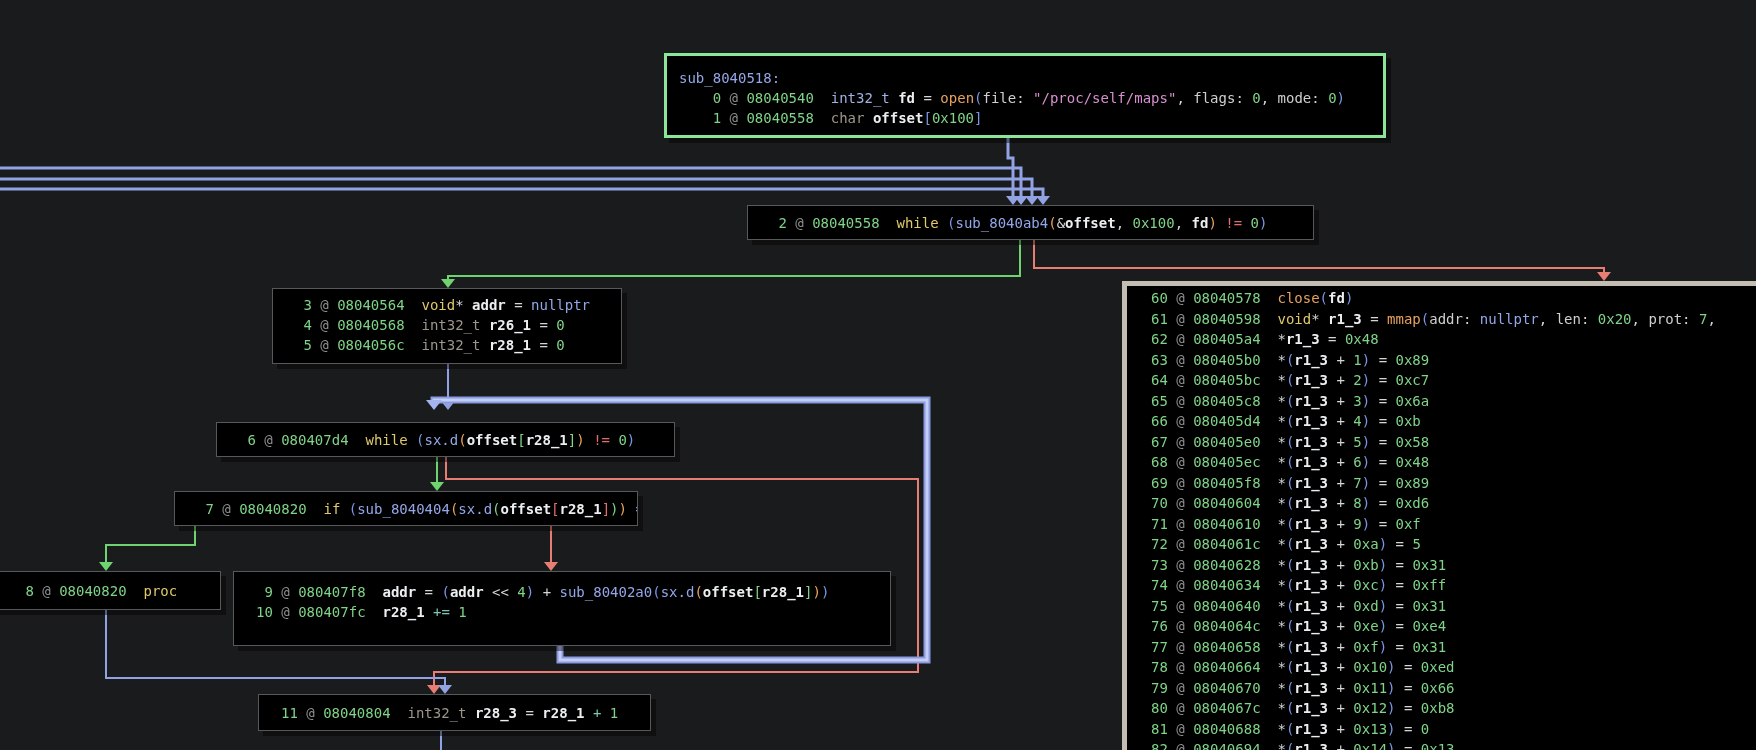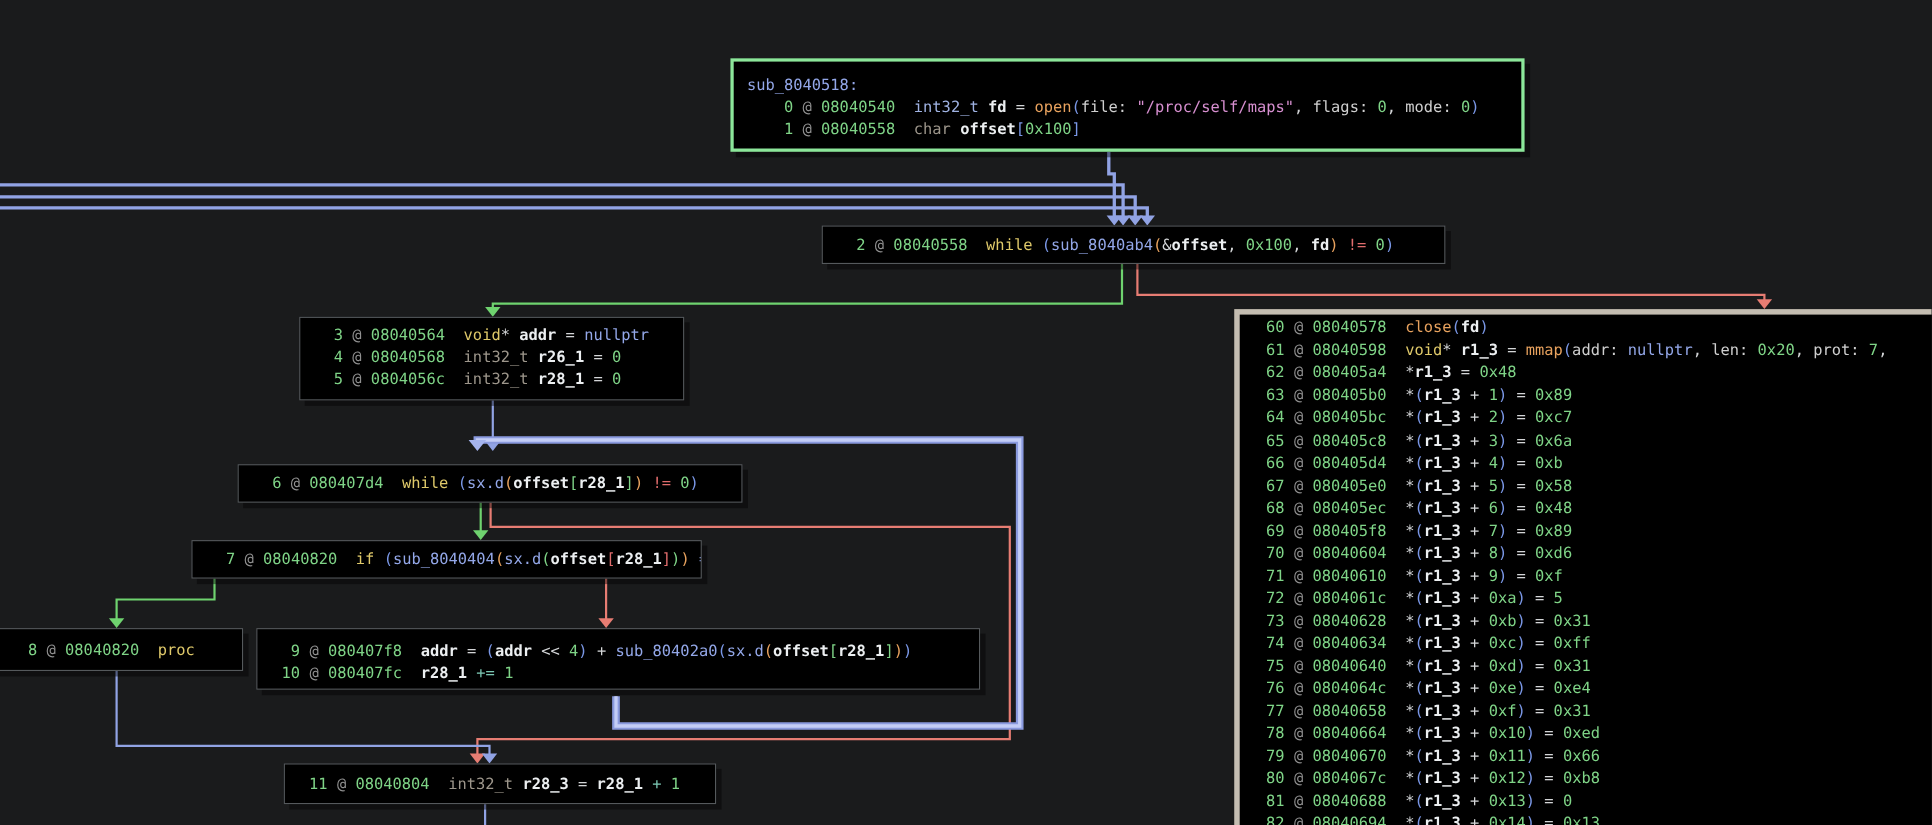--- a/index.html
+++ b/index.html
@@ -115,21 +115,21 @@
     </div>
     <div class="node" style="left: 216px; top: 422px; width: 459px; height: 35px;">
       <div class="code" style="line-height: 20px; padding-left: 22px; padding-top: 6.5px;"><div class="ln"><span class="t-idx"> 6 </span><span class="t-at">@ </span><span class="t-addr">080407d4</span><span class="t-op">  </span><span class="t-kw">while</span><span class="t-op"> </span><span class="t-p1">(</span><span class="t-fn">sx.d</span><span class="t-p2">(</span><span class="t-var">offset</span><span class="t-p3">[</span><span class="t-var">r28_1</span><span class="t-p3">]</span><span class="t-p2">)</span><span class="t-op"> </span><span class="t-opr">!=</span><span class="t-op"> </span><span class="t-num">0</span><span class="t-p1">)</span></div></div>
     </div>
     <div class="node" style="left: 174px; top: 491px; width: 464px; height: 35px;">
       <div class="code" style="line-height: 20px; padding-left: 22px; padding-top: 6.5px;"><div class="ln"><span class="t-idx"> 7 </span><span class="t-at">@ </span><span class="t-addr">08040820</span><span class="t-op">  </span><span class="t-kw">if</span><span class="t-op"> </span><span class="t-p1">(</span><span class="t-fn">sub_8040404</span><span class="t-p2">(</span><span class="t-fn">sx.d</span><span class="t-p3">(</span><span class="t-var">offset</span><span class="t-p4">[</span><span class="t-var">r28_1</span><span class="t-p4">]</span><span class="t-p3">)</span><span class="t-p2">)</span><span class="t-op"> </span><span class="t-opb">==</span><span class="t-op"> </span><span class="t-num">0</span><span class="t-p1">)</span></div></div>
     </div>
     <div class="node" style="left: -6px; top: 571px; width: 227px; height: 39px;">
       <div class="code" style="line-height: 20px; padding-left: 22px; padding-top: 8.5px;"><div class="ln"><span class="t-idx"> 8 </span><span class="t-at">@ </span><span class="t-addr">08040820</span><span class="t-op">  </span><span class="t-kw">proc</span></div></div>
     </div>
-    <div class="node" style="left: 233px; top: 571px; width: 658px; height: 56px;">
+    <div class="node" style="left: 233px; top: 571px; width: 658px; height: 75px;">
       <div class="code" style="line-height: 20px; padding-left: 22px; padding-top: 10px;"><div class="ln"><span class="t-idx"> 9 </span><span class="t-at">@ </span><span class="t-addr">080407f8</span><span class="t-op">  </span><span class="t-var">addr</span><span class="t-op"> = </span><span class="t-p1">(</span><span class="t-var">addr</span><span class="t-op"> &lt;&lt; </span><span class="t-num">4</span><span class="t-p1">)</span><span class="t-op"> + </span><span class="t-fn">sub_80402a0</span><span class="t-p1">(</span><span class="t-fn">sx.d</span><span class="t-p2">(</span><span class="t-var">offset</span><span class="t-p3">[</span><span class="t-var">r28_1</span><span class="t-p3">]</span><span class="t-p2">)</span><span class="t-p1">)</span></div><div class="ln"><span class="t-idx">10 </span><span class="t-at">@ </span><span class="t-addr">080407fc</span><span class="t-op">  </span><span class="t-var">r28_1</span><span class="t-op"> </span><span class="t-opt">+=</span><span class="t-op"> </span><span class="t-num">1</span></div></div>
     </div>
     <div class="node" style="left: 258px; top: 694px; width: 393px; height: 37px;">
       <div class="code" style="line-height: 20px; padding-left: 22px; padding-top: 7.5px;"><div class="ln"><span class="t-idx">11 </span><span class="t-at">@ </span><span class="t-addr">08040804</span><span class="t-op">  </span><span class="t-typg">int32_t</span><span class="t-op"> </span><span class="t-var">r28_3</span><span class="t-op"> = </span><span class="t-var">r28_1</span><span class="t-op"> </span><span class="t-opt">+</span><span class="t-op"> </span><span class="t-num">1</span></div></div>
     </div>
     <div class="node highlight-light" style="left: 1122px; top: 281px; width: 640px; height: 475px;">
       <div class="code" style="line-height: 20.5px; padding-left: 24px; padding-top: 2px;"><div class="ln"><span class="t-idx">60 </span><span class="t-at">@ </span><span class="t-addr">08040578</span><span class="t-op">  </span><span class="t-imp">close</span><span class="t-p1">(</span><span class="t-var">fd</span><span class="t-p1">)</span></div><div class="ln"><span class="t-idx">61 </span><span class="t-at">@ </span><span class="t-addr">08040598</span><span class="t-op">  </span><span class="t-kw">void</span><span class="t-op">* </span><span class="t-var">r1_3</span><span class="t-op"> = </span><span class="t-imp">mmap</span><span class="t-p1">(</span><span class="t-pl">addr: </span><span class="t-fn">nullptr</span><span class="t-op">, </span><span class="t-pl">len: </span><span class="t-num">0x20</span><span class="t-op">, </span><span class="t-pl">prot: </span><span class="t-num">7</span><span class="t-op">,</span></div><div class="ln"><span class="t-idx">62 </span><span class="t-at">@ </span><span class="t-addr">080405a4</span><span class="t-op">  *</span><span class="t-var">r1_3</span><span class="t-op"> = </span><span class="t-num">0x48</span></div><div class="ln"><span class="t-idx">63 </span><span class="t-at">@ </span><span class="t-addr">080405b0</span><span class="t-op">  *</span><span class="t-p1">(</span><span class="t-var">r1_3</span><span class="t-op"> + </span><span class="t-num">1</span><span class="t-p1">)</span><span class="t-op"> = </span><span class="t-num">0x89</span></div><div class="ln"><span class="t-idx">64 </span><span class="t-at">@ </span><span class="t-addr">080405bc</span><span class="t-op">  *</span><span class="t-p1">(</span><span class="t-var">r1_3</span><span class="t-op"> + </span><span class="t-num">2</span><span class="t-p1">)</span><span class="t-op"> = </span><span class="t-num">0xc7</span></div><div class="ln"><span class="t-idx">65 </span><span class="t-at">@ </span><span class="t-addr">080405c8</span><span class="t-op">  *</span><span class="t-p1">(</span><span class="t-var">r1_3</span><span class="t-op"> + </span><span class="t-num">3</span><span class="t-p1">)</span><span class="t-op"> = </span><span class="t-num">0x6a</span></div><div class="ln"><span class="t-idx">66 </span><span class="t-at">@ </span><span class="t-addr">080405d4</span><span class="t-op">  *</span><span class="t-p1">(</span><span class="t-var">r1_3</span><span class="t-op"> + </span><span class="t-num">4</span><span class="t-p1">)</span><span class="t-op"> = </span><span class="t-num">0xb</span></div><div class="ln"><span class="t-idx">67 </span><span class="t-at">@ </span><span class="t-addr">080405e0</span><span class="t-op">  *</span><span class="t-p1">(</span><span class="t-var">r1_3</span><span class="t-op"> + </span><span class="t-num">5</span><span class="t-p1">)</span><span class="t-op"> = </span><span class="t-num">0x58</span></div><div class="ln"><span class="t-idx">68 </span><span class="t-at">@ </span><span class="t-addr">080405ec</span><span class="t-op">  *</span><span class="t-p1">(</span><span class="t-var">r1_3</span><span class="t-op"> + </span><span class="t-num">6</span><span class="t-p1">)</span><span class="t-op"> = </span><span class="t-num">0x48</span></div><div class="ln"><span class="t-idx">69 </span><span class="t-at">@ </span><span class="t-addr">080405f8</span><span class="t-op">  *</span><span class="t-p1">(</span><span class="t-var">r1_3</span><span class="t-op"> + </span><span class="t-num">7</span><span class="t-p1">)</span><span class="t-op"> = </span><span class="t-num">0x89</span></div><div class="ln"><span class="t-idx">70 </span><span class="t-at">@ </span><span class="t-addr">08040604</span><span class="t-op">  *</span><span class="t-p1">(</span><span class="t-var">r1_3</span><span class="t-op"> + </span><span class="t-num">8</span><span class="t-p1">)</span><span class="t-op"> = </span><span class="t-num">0xd6</span></div><div class="ln"><span class="t-idx">71 </span><span class="t-at">@ </span><span class="t-addr">08040610</span><span class="t-op">  *</span><span class="t-p1">(</span><span class="t-var">r1_3</span><span class="t-op"> + </span><span class="t-num">9</span><span class="t-p1">)</span><span class="t-op"> = </span><span class="t-num">0xf</span></div><div class="ln"><span class="t-idx">72 </span><span class="t-at">@ </span><span class="t-addr">0804061c</span><span class="t-op">  *</span><span class="t-p1">(</span><span class="t-var">r1_3</span><span class="t-op"> + </span><span class="t-num">0xa</span><span class="t-p1">)</span><span class="t-op"> = </span><span class="t-num">5</span></div><div class="ln"><span class="t-idx">73 </span><span class="t-at">@ </span><span class="t-addr">08040628</span><span class="t-op">  *</span><span class="t-p1">(</span><span class="t-var">r1_3</span><span class="t-op"> + </span><span class="t-num">0xb</span><span class="t-p1">)</span><span class="t-op"> = </span><span class="t-num">0x31</span></div><div class="ln"><span class="t-idx">74 </span><span class="t-at">@ </span><span class="t-addr">08040634</span><span class="t-op">  *</span><span class="t-p1">(</span><span class="t-var">r1_3</span><span class="t-op"> + </span><span class="t-num">0xc</span><span class="t-p1">)</span><span class="t-op"> = </span><span class="t-num">0xff</span></div><div class="ln"><span class="t-idx">75 </span><span class="t-at">@ </span><span class="t-addr">08040640</span><span class="t-op">  *</span><span class="t-p1">(</span><span class="t-var">r1_3</span><span class="t-op"> + </span><span class="t-num">0xd</span><span class="t-p1">)</span><span class="t-op"> = </span><span class="t-num">0x31</span></div><div class="ln"><span class="t-idx">76 </span><span class="t-at">@ </span><span class="t-addr">0804064c</span><span class="t-op">  *</span><span class="t-p1">(</span><span class="t-var">r1_3</span><span class="t-op"> + </span><span class="t-num">0xe</span><span class="t-p1">)</span><span class="t-op"> = </span><span class="t-num">0xe4</span></div><div class="ln"><span class="t-idx">77 </span><span class="t-at">@ </span><span class="t-addr">08040658</span><span class="t-op">  *</span><span class="t-p1">(</span><span class="t-var">r1_3</span><span class="t-op"> + </span><span class="t-num">0xf</span><span class="t-p1">)</span><span class="t-op"> = </span><span class="t-num">0x31</span></div><div class="ln"><span class="t-idx">78 </span><span class="t-at">@ </span><span class="t-addr">08040664</span><span class="t-op">  *</span><span class="t-p1">(</span><span class="t-var">r1_3</span><span class="t-op"> + </span><span class="t-num">0x10</span><span class="t-p1">)</span><span class="t-op"> = </span><span class="t-num">0xed</span></div><div class="ln"><span class="t-idx">79 </span><span class="t-at">@ </span><span class="t-addr">08040670</span><span class="t-op">  *</span><span class="t-p1">(</span><span class="t-var">r1_3</span><span class="t-op"> + </span><span class="t-num">0x11</span><span class="t-p1">)</span><span class="t-op"> = </span><span class="t-num">0x66</span></div><div class="ln"><span class="t-idx">80 </span><span class="t-at">@ </span><span class="t-addr">0804067c</span><span class="t-op">  *</span><span class="t-p1">(</span><span class="t-var">r1_3</span><span class="t-op"> + </span><span class="t-num">0x12</span><span class="t-p1">)</span><span class="t-op"> = </span><span class="t-num">0xb8</span></div><div class="ln"><span class="t-idx">81 </span><span class="t-at">@ </span><span class="t-addr">08040688</span><span class="t-op">  *</span><span class="t-p1">(</span><span class="t-var">r1_3</span><span class="t-op"> + </span><span class="t-num">0x13</span><span class="t-p1">)</span><span class="t-op"> = </span><span class="t-num">0</span></div><div class="ln"><span class="t-idx">82 </span><span class="t-at">@ </span><span class="t-addr">08040694</span><span class="t-op">  *</span><span class="t-p1">(</span><span class="t-var">r1_3</span><span class="t-op"> + </span><span class="t-num">0x14</span><span class="t-p1">)</span><span class="t-op"> = </span><span class="t-num">0x13</span></div></div>
     </div>
   </div>
 

